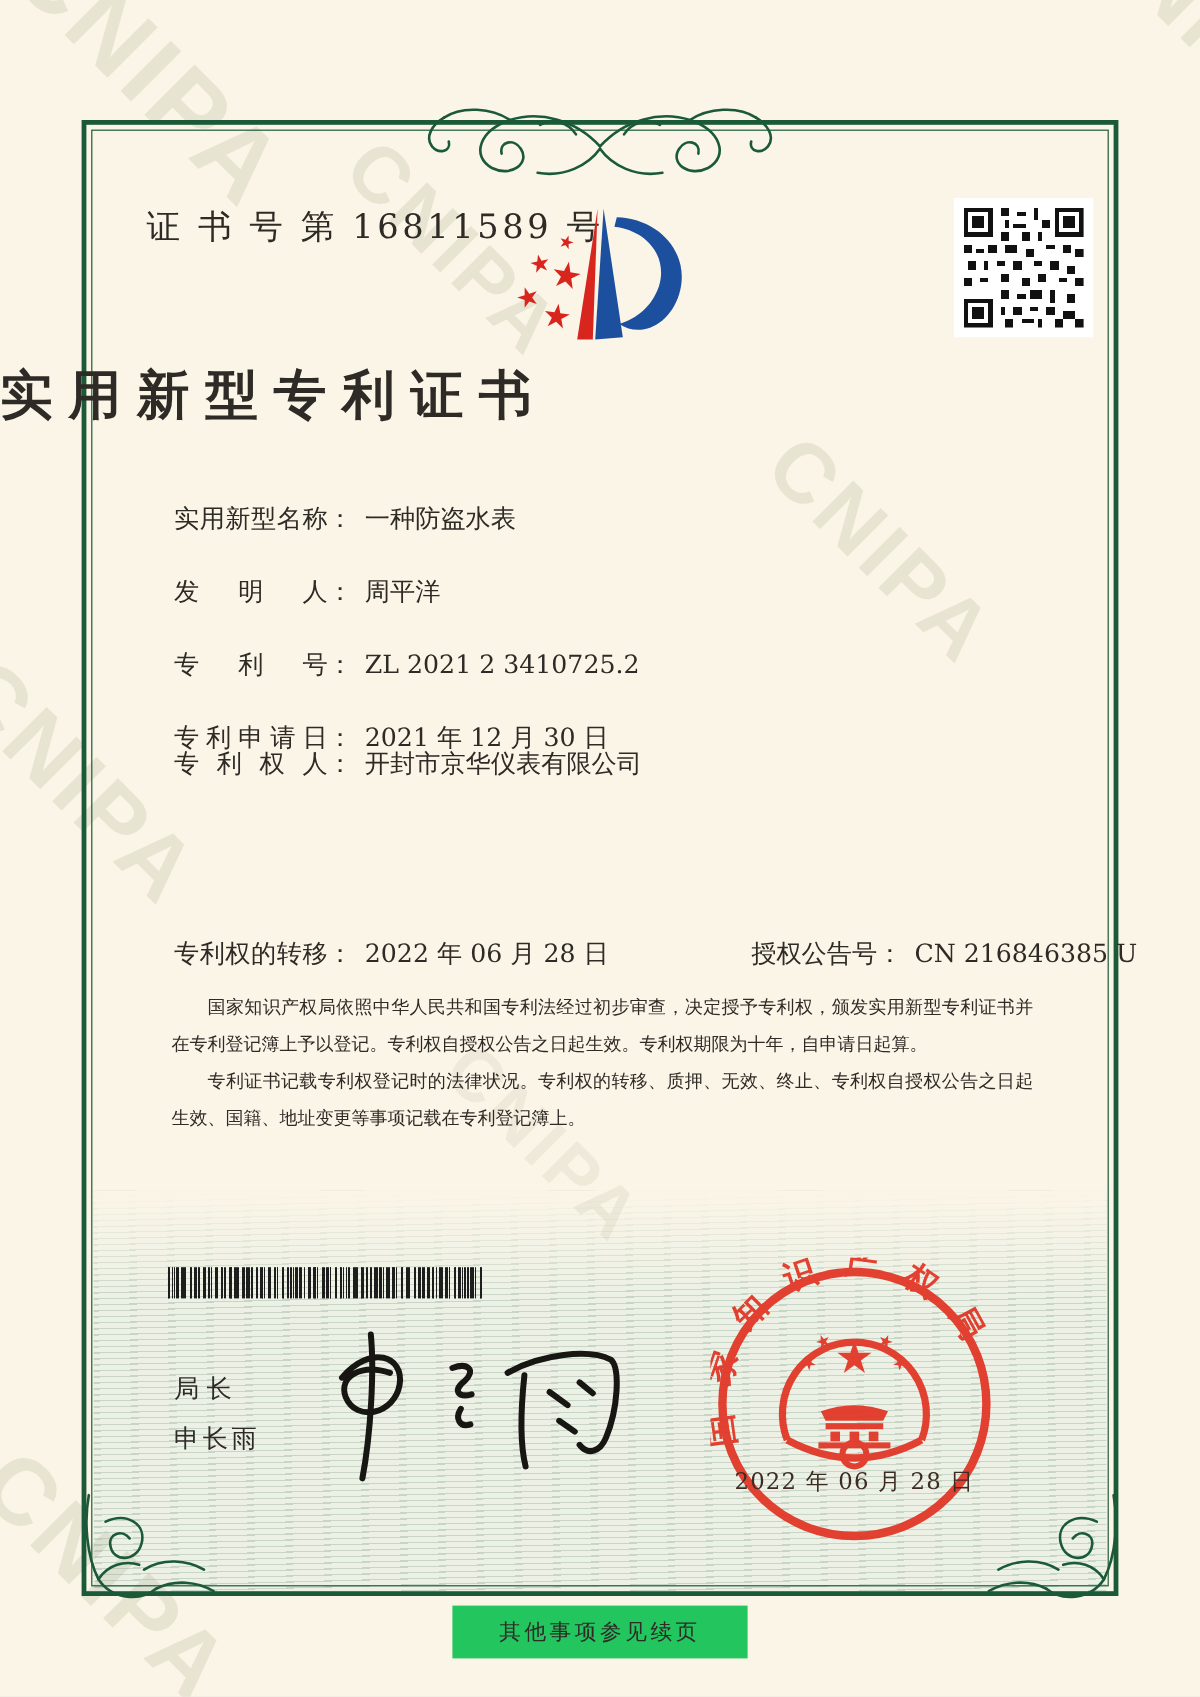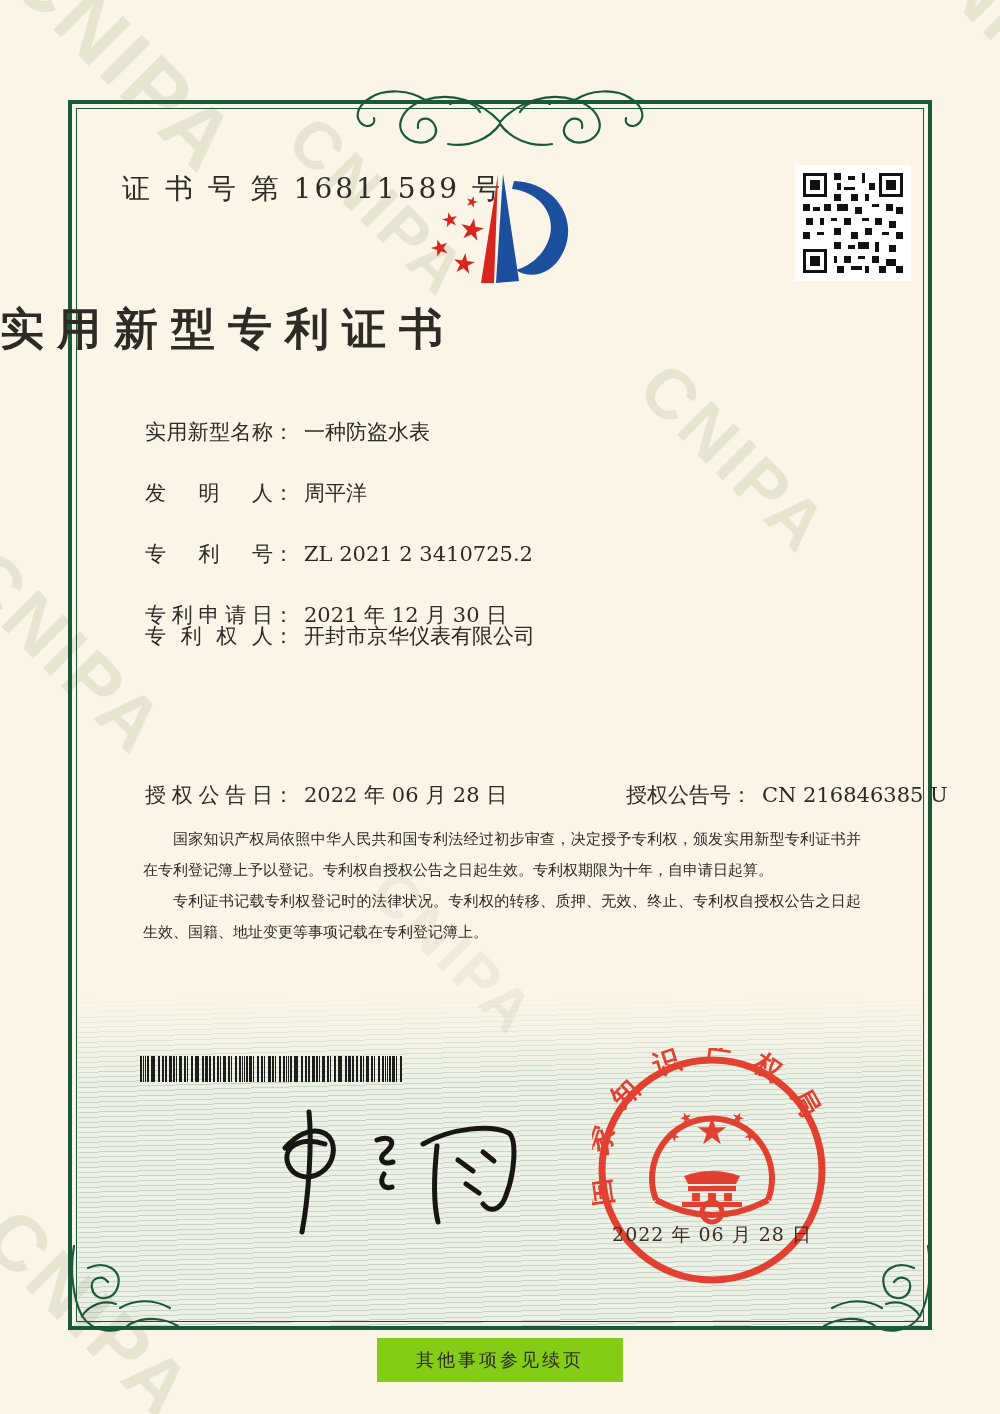--- a/index.html
+++ b/index.html
@@ -54,21 +54,21 @@
   .director{position:absolute;left:145px;top:1136px;font-size:21px;z-index:4;line-height:42px;}
   .sig{position:absolute;left:255px;top:1100px;z-index:5;}
 
   
   .seal{position:absolute;left:592px;top:1048px;z-index:5;}
   .seal-date{position:absolute;left:612px;top:1222px;width:200px;text-align:center;
      font-size:19px;color:#3c2d24;z-index:6;letter-spacing:1px;white-space:nowrap;}
 
   .pageinfo{position:absolute;left:0;right:0;top:1292px;text-align:center;font-size:17px;
      letter-spacing:3px;z-index:4;}
-  .footnote{position:absolute;left:377px;top:1338px;width:246px;background:#84cc16;
+  .footnote{position:absolute;left:377px;top:1338px;width:246px;background:#22c55e;
      text-align:center;font-size:18px;letter-spacing:3px;padding:10px 0;z-index:4;}
 </style>
 </head>
 <body>
 
 <div class="page">
 
   <span class="wm" style="left:-18px;top:8px;font-size:86px;">CNIPA</span>
   <span class="wm" style="left:268px;top:168px;font-size:66px;">CNIPA</span>
   <span class="wm" style="left:878px;top:-28px;font-size:76px;">CNIPA</span>
@@ -203,33 +203,37 @@
     <span class="f-label">专利号</span><span class="f-colon">：</span><span>ZL 2021 2 3410725.2</span>
   </div>
   <div class="frow" style="top:601px;">
     <span class="f-label">专利申请日</span><span class="f-colon">：</span><span>2021 年 12 月 30 日</span>
   </div>
   <div class="frow" style="top:622px;">
     <span class="f-label">专利权人</span><span class="f-colon">：</span><span>开封市京华仪表有限公司</span>
   </div>
 
   <div class="frow" style="top:781px;width:720px;">
-    <span class="f-label">授权公告日</span><span class="f-colon">：</span><span>2022 年 06 月 28 日</span>
+    <span class="f-label">专利权的转移</span><span class="f-colon">：</span><span>2022 年 06 月 28 日</span>
     <span class="grant-right">
       <span>授权公告号</span><span class="f-colon">：</span><span>CN 216846385 U</span>
     </span>
   </div>
 
   <div class="body-text">
     <p>国家知识产权局依照中华人民共和国专利法经过初步审查，决定授予专利权，颁发实用新型专利证书并在专利登记簿上予以登记。专利权自授权公告之日起生效。专利权期限为十年，自申请日起算。</p>
     <p>专利证书记载专利权登记时的法律状况。专利权的转移、质押、无效、终止、专利权自授权公告之日起生效、国籍、地址变更等事项记载在专利登记簿上。</p>
   </div>
 
   <div class="barcode"></div>
 
+  <div class="director">
+    <div style="letter-spacing:6px;">局长</div>
+    <div style="letter-spacing:3px;">申长雨</div>
+  </div>
 
   <svg class="sig" width="290" height="140" viewBox="0 0 290 140">
     <g stroke="#181613" stroke-width="5" fill="none" stroke-linecap="round" stroke-linejoin="round">
       <path d="M30,48 C54,20 82,30 78,54 C74,78 42,86 33,64 C27,47 46,36 70,44"></path>
       <path d="M54,12 C57,42 54,95 47,132"></path>
       <path d="M122,40 C135,35 142,42 132,51 C122,59 127,65 138,62"></path>
       <path d="M129,74 C124,82 128,90 137,87"></path>
       <path d="M168,44 C196,28 236,24 254,33 C262,40 260,74 250,98 C245,110 235,113 228,104"></path>
       <path d="M182,46 C179,74 178,102 183,122"></path>
       <path d="M203,60 l15,11 M211,84 l13,9 M228,52 l11,9"></path>

